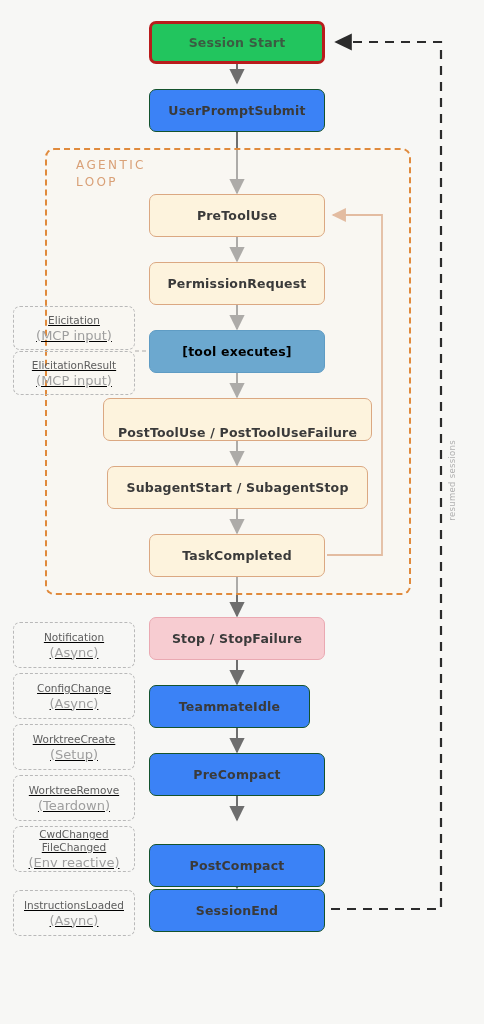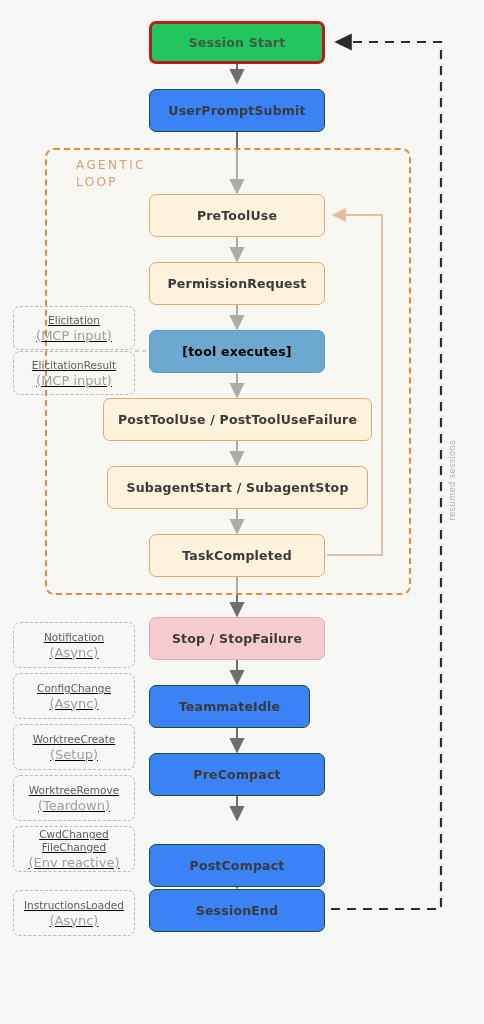--- a/index.html
+++ b/index.html
@@ -134,21 +134,21 @@
   </div>
 
   <div class="node n-cream" style="left:149px;top:262px;width:176px;height:43px;">
     <span>PermissionRequest</span>
   </div>
 
   <div class="node n-blue" style="left:149px;top:330px;width:176px;height:43px;">
     <span>[tool executes]</span>
   </div>
 
-  <div class="node n-cream" style="left:103px;top:398px;width:269px;height:43px;">
+  <div class="node n-cream" style="left:103px;top:398px;width:269px;height:43px;align-items:flex-end;">
     <span>PostToolUse / PostToolUseFailure</span>
   </div>
 
   <div class="node n-cream" style="left:107px;top:466px;width:261px;height:43px;">
     <span>SubagentStart / SubagentStop</span>
   </div>
 
   <div class="node n-cream" style="left:149px;top:534px;width:176px;height:43px;">
     <span>TaskCompleted</span>
   </div>

